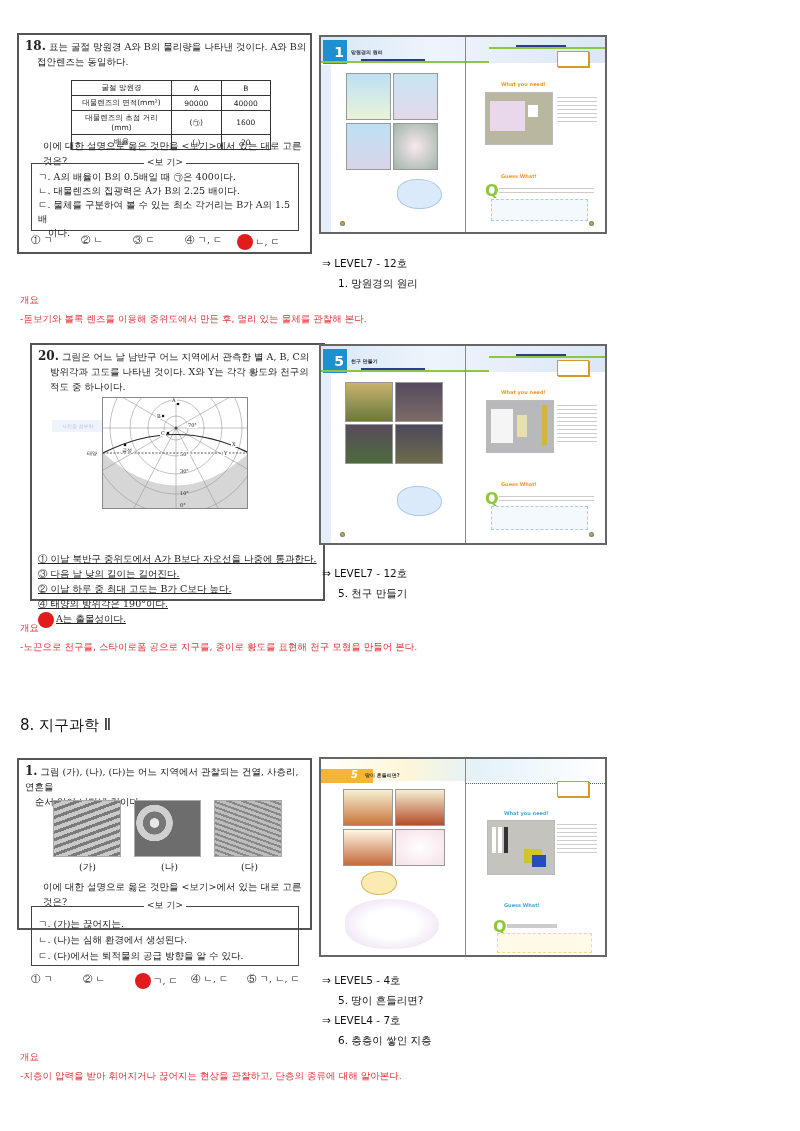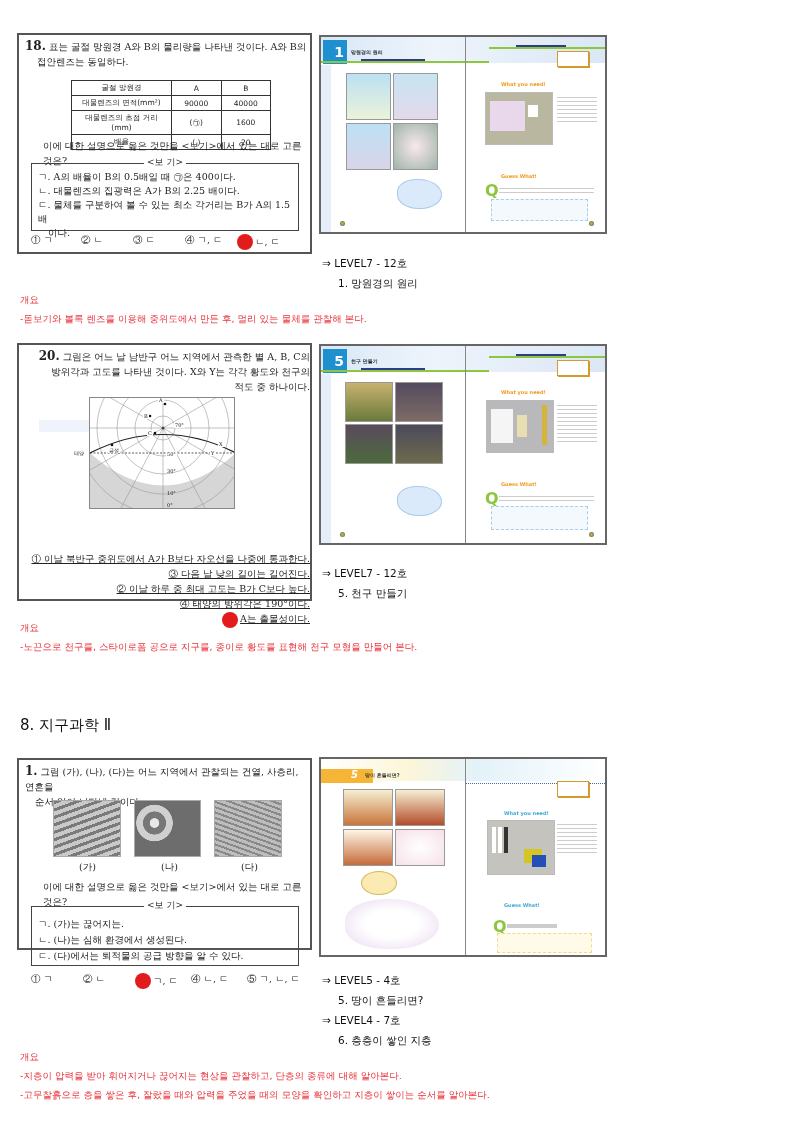--- a/index.html
+++ b/index.html
@@ -127,21 +127,21 @@
 
 <div class="ref" style="left:322px; top:253px;">
   <div>⇒ LEVEL7 - 12호</div>
   <div style="padding-left:16px">1. 망원경의 원리</div>
 </div>
 <div class="red" style="left:20px; top:290px;">
   <div>개요</div>
   <div>-돋보기와 볼록 렌즈를 이용해 중위도에서 만든 후, 멀리 있는 물체를 관찰해 본다.</div>
 </div>
 
-<div class="qbox" style="left:17px; top:343px; width:295px; height:258px;text-align:right;">
+<div class="qbox" style="left:30px; top:343px; width:295px; height:258px;">
   <div class="abs qtext" style="left:6px; top:4px; width:285px;">
     <span class="qnum">20.</span>
     <span>그림은 어느 날 남반구 어느 지역에서 관측한 별 A, B, C의</span><br>
     <span style="padding-left:12px">방위각과 고도를 나타낸 것이다. X와 Y는 각각 황도와 천구의</span><br>
     <span style="padding-left:12px">적도 중 하나이다.</span>
   </div>
   <div class="abs" style="left:20px; top:75px; width:95px; height:12px; background:#eef3fc; font-size:5px; color:#b6c5e0; padding:3px 10px; font-family:'DejaVu Sans',sans-serif;">사진을 첨부하</div>
 
   <div class="abs" style="left:70px; top:52px; width:146px; height:112px; border:1px solid #888; overflow:hidden; background:#fff;">
     <svg width="146" height="112" viewBox="0 0 146 112">
@@ -227,21 +227,21 @@
   <div>⇒ LEVEL7 - 12호</div>
   <div style="padding-left:16px">5. 천구 만들기</div>
 </div>
 <div class="red" style="left:20px; top:618px;">
   <div>개요</div>
   <div>-노끈으로 천구를, 스타이로폼 공으로 지구를, 종이로 황도를 표현해 천구 모형을 만들어 본다.</div>
 </div>
 
 <div class="section-title">8. 지구과학 Ⅱ</div>
 
-<div class="qbox" style="left:17px; top:758px; width:295px; height:192px;text-decoration:underline;">
+<div class="qbox" style="left:17px; top:758px; width:295px; height:172px;text-decoration:underline;">
   <div class="abs qtext" style="left:6px; top:4px; width:285px;">
     <span class="qnum">1.</span>
     <span>그림 (가), (나), (다)는 어느 지역에서 관찰되는 건열, 사층리, 연흔을</span><br>
     <span style="padding-left:10px">순서 없이 나타낸 것이다.</span>
   </div>
   <div class="rock" style="left:34px; top:40px; width:68px; height:57px; background:repeating-linear-gradient(160deg,#7a7a7a 0 3px,#c9c9c9 3px 7px);"></div>
   <div class="rock" style="left:115px; top:40px; width:67px; height:57px; background:radial-gradient(circle at 30% 40%,#e8e8e8 0 8%,#777 9% 20%,#d0d0d0 21% 32%,#6d6d6d 33%);"></div>
   <div class="rock" style="left:195px; top:40px; width:68px; height:57px; background:repeating-linear-gradient(20deg,#888 0 2px,#bdbdbd 2px 5px);"></div>
   <div class="abs qtext" style="left:60px; top:99px;">(가)</div>
   <div class="abs qtext" style="left:142px; top:99px;">(나)</div>
@@ -296,14 +296,13 @@
 
 <div class="ref" style="left:322px; top:970px;">
   <div>⇒ LEVEL5 - 4호</div>
   <div style="padding-left:16px">5. 땅이 흔들리면?</div>
   <div>⇒ LEVEL4 - 7호</div>
   <div style="padding-left:16px">6. 층층이 쌓인 지층</div>
 </div>
 <div class="red" style="left:20px; top:1047px;">
   <div>개요</div>
   <div>-지층이 압력을 받아 휘어지거나 끊어지는 현상을 관찰하고, 단층의 종류에 대해 알아본다.</div>
-  <div>-고무찰흙으로 층을 쌓은 후, 잘랐을 때와 압력을 주었을 때의 모양을 확인하고 지층이 쌓이는 순서를 알아본다.</div>
 </div>
 
 </body></html>

